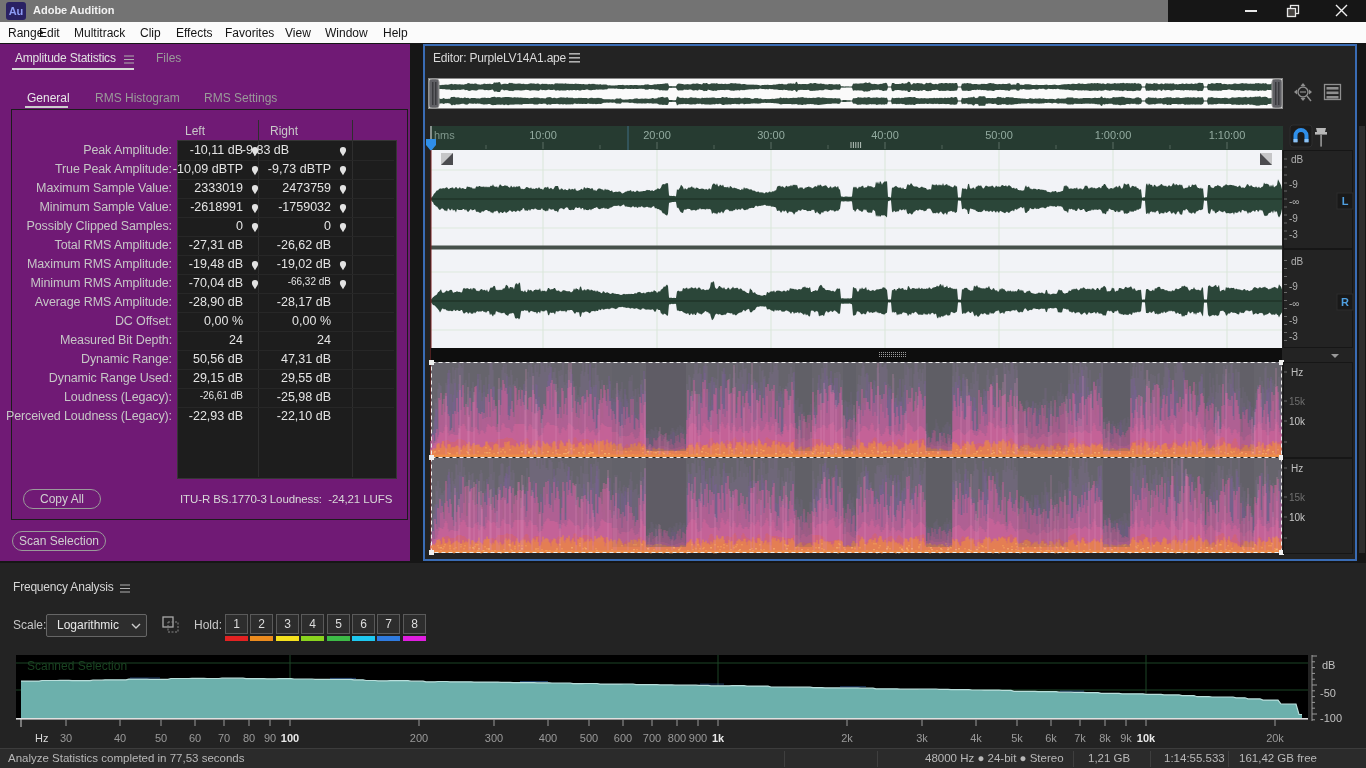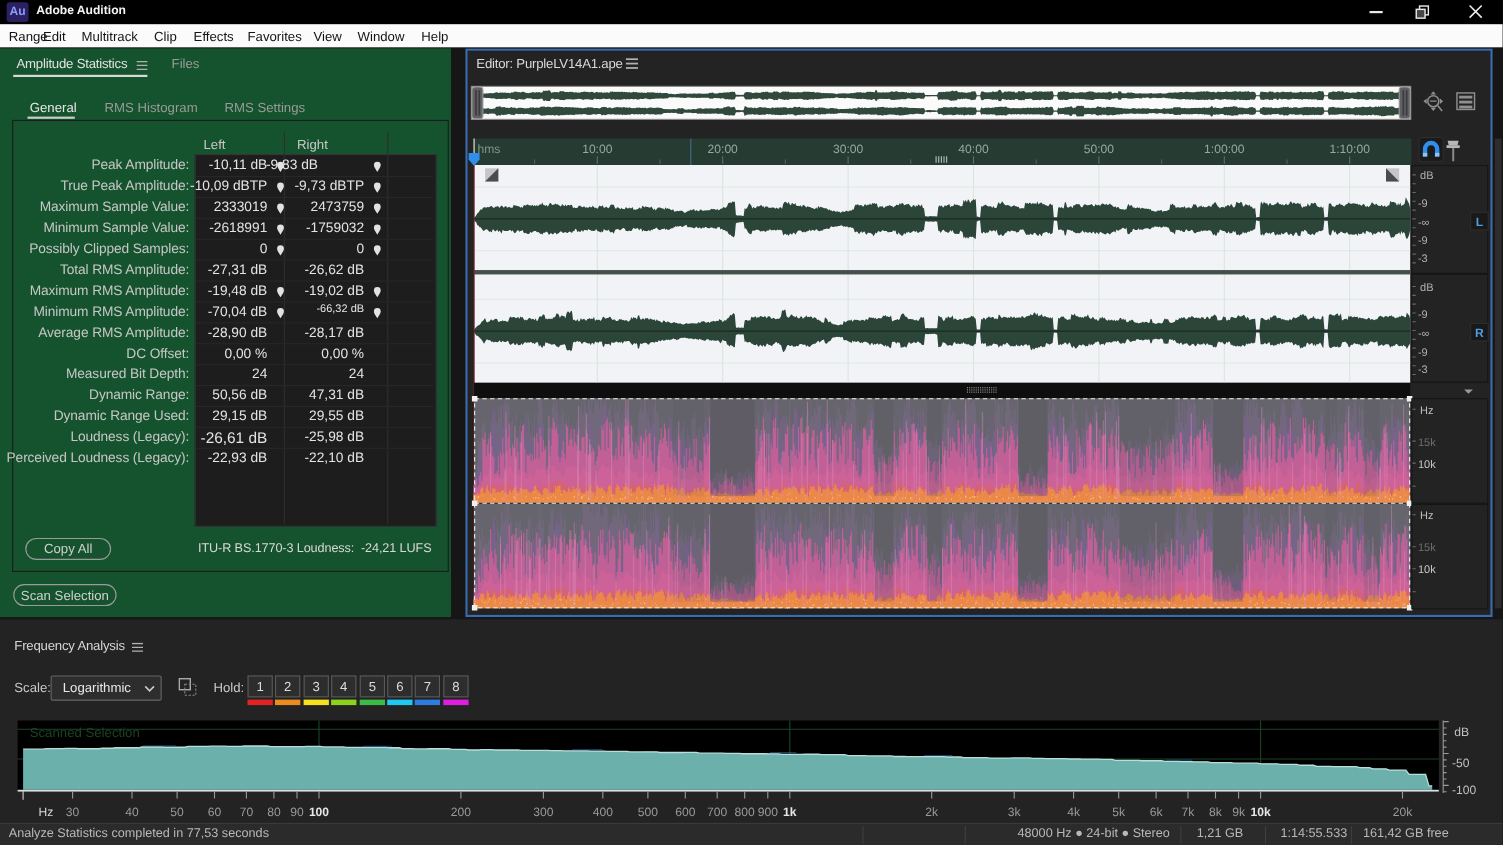--- a/index.html
+++ b/index.html
@@ -1,20 +1,20 @@
 <!DOCTYPE html>
 <html><head><meta charset="utf-8">
 <style>
   html,body {margin:0;padding:0;width:1366px;height:768px;overflow:hidden;background:#161616;
     font-family:"Liberation Sans", sans-serif;}
   .abs {position:absolute;}
 </style></head>
 <body>
 
-<div class="abs" style="left:0;top:0;width:1366px;height:22px;background:#000000">
+<div class="abs" style="left:0;top:0;width:1168px;height:22px;background:#737373">
   <div class="abs" style="left:6px;top:2px;width:20px;height:18px;background:#2a2163;border-radius:3px;color:#8e9cf5;font-size:11px;font-weight:bold;text-align:center;line-height:18px">Au</div>
   <div class="abs" style="left:33px;top:4px;color:#f2f2f2;font-size:11px;font-weight:600">Adobe Audition</div>
   <div class="abs" style="left:1245px;top:10px;width:12px;height:2px;background:#e8e8e8"></div>
   <svg class="abs" style="left:1286px;top:4px" width="15" height="14">
       <rect x="4.5" y="1.5" width="8" height="8" fill="none" stroke="#e8e8e8" stroke-width="1.3"></rect>
       <rect x="1.5" y="4.5" width="8" height="8" fill="#484542" stroke="#e8e8e8" stroke-width="1.3"></rect>
     </svg>
   <svg class="abs" style="left:1335px;top:4px" width="13" height="13">
       <path d="M1 1L12 12M12 1L1 12" stroke="#f0f0f0" stroke-width="1.4"></path>
     </svg>
@@ -25,21 +25,21 @@
     <span style="position:absolute;left:39px;top:4px">Edit</span>
     <span style="position:absolute;left:74px;top:4px">Multitrack</span>
     <span style="position:absolute;left:140px;top:4px">Clip</span>
     <span style="position:absolute;left:176px;top:4px">Effects</span>
     <span style="position:absolute;left:225px;top:4px">Favorites</span>
     <span style="position:absolute;left:285px;top:4px">View</span>
     <span style="position:absolute;left:325px;top:4px">Window</span>
     <span style="position:absolute;left:383px;top:4px">Help</span>
 </div>
 
-<div class="abs" style="left:0;top:44px;width:410px;height:517px;background:#14532d;font-size:12px">
+<div class="abs" style="left:0;top:44px;width:410px;height:517px;background:#701a75;font-size:12px">
   <div class="abs" style="left:15px;top:7px;color:#e2e2e2;font-size:12px;letter-spacing:-0.2px">Amplitude Statistics</div>
   <svg class="abs" style="left:124px;top:11px" width="11" height="10">
       <path d="M0 1h10M0 4.5h10M0 8h10" stroke="#b0b0b0" stroke-width="1.2"></path>
     </svg>
   <div class="abs" style="left:12px;top:24px;width:122px;height:2px;background:#d8d8d8"></div>
   <div class="abs" style="left:156px;top:7px;color:#9b9b9b;font-size:12px">Files</div>
   <div class="abs" style="left:11px;top:65px;width:395px;height:409px;border:1px solid #1c1c1c"></div>
   <div class="abs" style="left:27px;top:47px;color:#e8e8e8">General</div>
   <div class="abs" style="left:25px;top:62px;width:43px;height:2px;background:#cccccc"></div>
   <div class="abs" style="left:95px;top:47px;color:#9a9a9a">RMS Histogram</div>
@@ -165,21 +165,21 @@
 <div style="position:absolute;left:178px;top:305.5px;width:216px;height:1px;background:#272727"></div>
 <div style="position:absolute;left:0;top:308px;width:172px;text-align:right;color:#c6c6c6;font-size:12.5px;letter-spacing:-0.1px">Dynamic Range:</div>
 <div style="position:absolute;left:100px;top:308px;width:143px;text-align:right;color:#e4e4e4;font-size:12.5px">50,56 dB</div>
 <div style="position:absolute;left:200px;top:308px;width:131px;text-align:right;color:#e4e4e4;font-size:12.5px">47,31 dB</div>
 <div style="position:absolute;left:178px;top:324.5px;width:216px;height:1px;background:#272727"></div>
 <div style="position:absolute;left:0;top:327px;width:172px;text-align:right;color:#c6c6c6;font-size:12.5px;letter-spacing:-0.1px">Dynamic Range Used:</div>
 <div style="position:absolute;left:100px;top:327px;width:143px;text-align:right;color:#e4e4e4;font-size:12.5px">29,15 dB</div>
 <div style="position:absolute;left:200px;top:327px;width:131px;text-align:right;color:#e4e4e4;font-size:12.5px">29,55 dB</div>
 <div style="position:absolute;left:178px;top:343.5px;width:216px;height:1px;background:#272727"></div>
 <div style="position:absolute;left:0;top:346px;width:172px;text-align:right;color:#c6c6c6;font-size:12.5px;letter-spacing:-0.1px">Loudness (Legacy):</div>
-<div style="position:absolute;left:100px;top:346px;width:143px;text-align:right;color:#e4e4e4;font-size:14px">-26,61 dB</div>
+<div style="position:absolute;left:100px;top:346px;width:143px;text-align:right;color:#e4e4e4;font-size:10px">-26,61 dB</div>
 <div style="position:absolute;left:200px;top:346px;width:131px;text-align:right;color:#e4e4e4;font-size:12.5px">-25,98 dB</div>
 <div style="position:absolute;left:178px;top:362.5px;width:216px;height:1px;background:#272727"></div>
 <div style="position:absolute;left:0;top:365px;width:172px;text-align:right;color:#c6c6c6;font-size:12.5px;letter-spacing:-0.1px">Perceived Loudness (Legacy):</div>
 <div style="position:absolute;left:100px;top:365px;width:143px;text-align:right;color:#e4e4e4;font-size:12.5px">-22,93 dB</div>
 <div style="position:absolute;left:200px;top:365px;width:131px;text-align:right;color:#e4e4e4;font-size:12.5px">-22,10 dB</div>
   <div class="abs" style="left:23px;top:445px;width:76px;height:18px;border:1px solid #9a9a9a;border-radius:10px;color:#d0d0d0;text-align:center;line-height:18px">Copy All</div>
   <div class="abs" style="left:180px;top:449px;color:#d8d8d8;font-size:11.5px;letter-spacing:-0.1px">ITU-R BS.1770-3 Loudness:&nbsp; -24,21 LUFS</div>
 </div>
 <div class="abs" style="left:12px;top:531px;width:92px;height:18px;border:1px solid #9a9a9a;border-radius:10px;color:#d0d0d0;text-align:center;line-height:18px;font-size:12px">Scan Selection</div>
 

